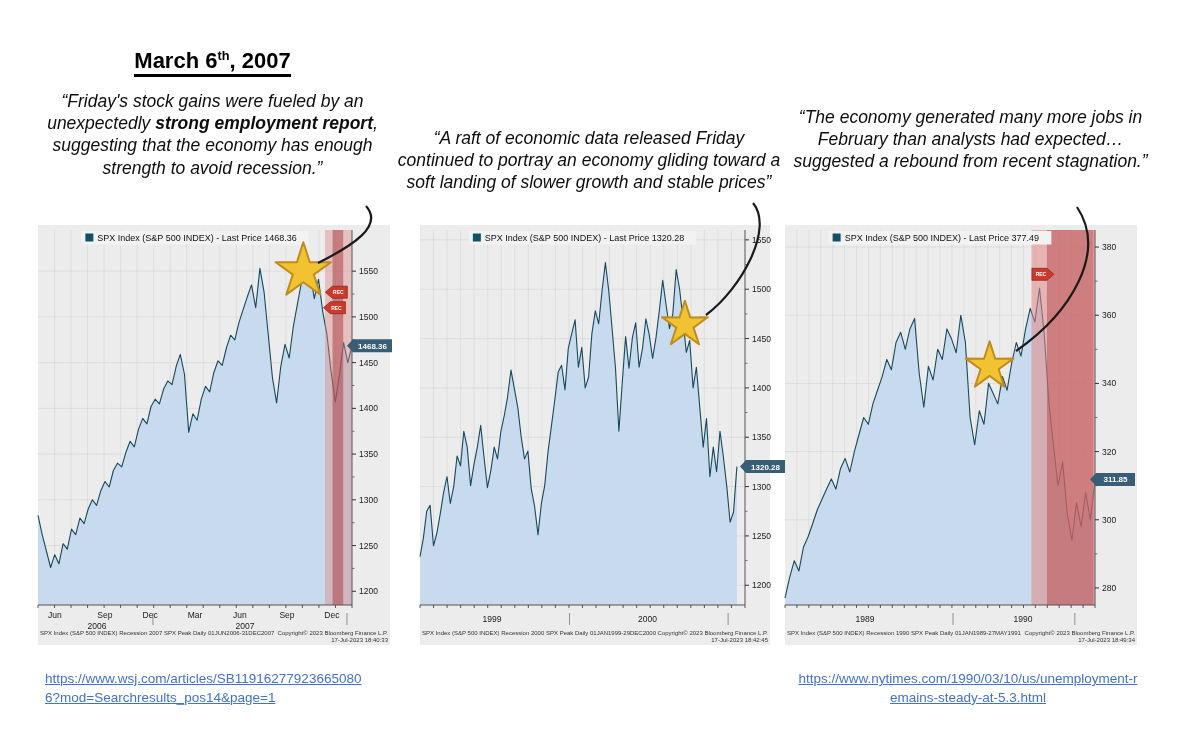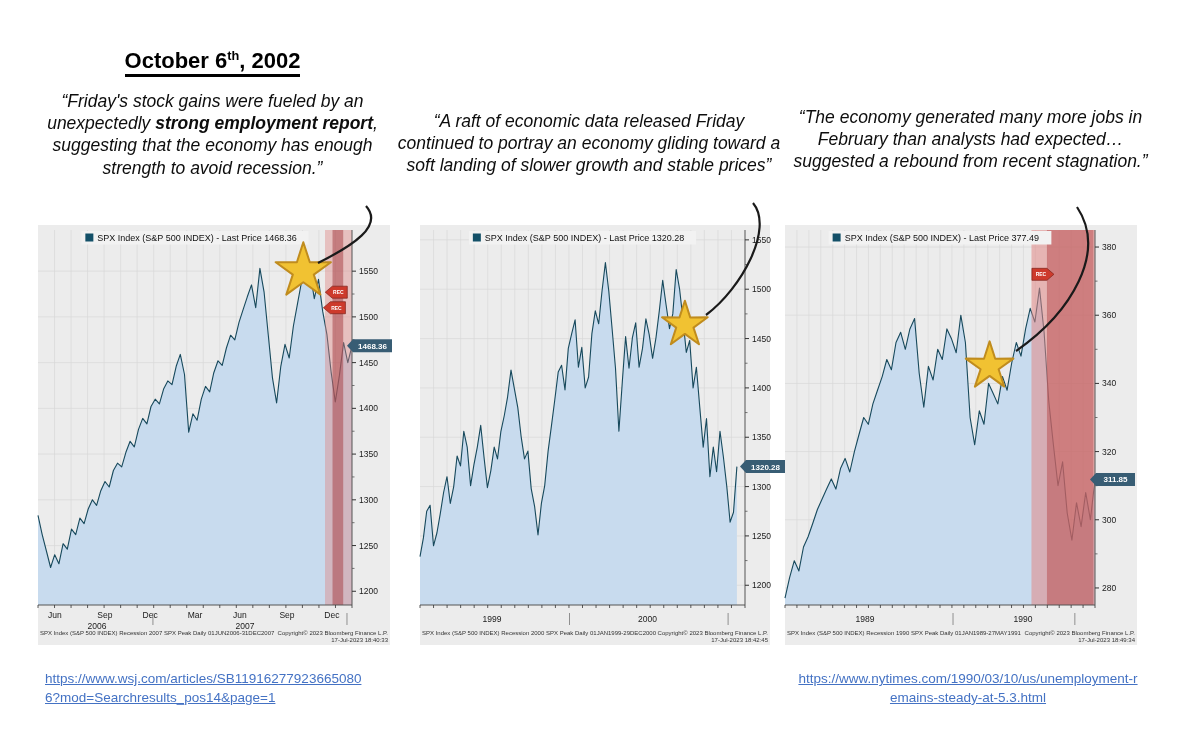--- a/index.html
+++ b/index.html
@@ -10,40 +10,40 @@
   .c1{left:30px;width:365px;}
   .c2{left:403px;width:372px;}
   .c3{left:780px;width:375px;}
   .title{position:absolute;top:48px;left:0;right:0;text-align:center;
          font-size:22px;font-weight:bold;color:#000;margin:0;}
   .title .tline{border-bottom:3px solid #000;padding-bottom:1px;}
   .title sup{font-size:58%;}
   .quote{position:absolute;left:0;right:0;text-align:center;font-style:italic;
          font-size:17.5px;line-height:1.27;color:#0d0d0d;margin:0;}
   .c1 .quote{top:90px;left:12px;right:12px;}
-  .c2 .quote{top:110px;left:-6px;right:-6px;}
+  .c2 .quote{top:127px;left:-6px;right:-6px;}
   .c3 .quote{top:106px;left:8px;right:2px;}
   .quote b{font-weight:bold;}
   .chart{position:absolute;top:225px;}
   .c1 .chart{left:8px;}
   .c2 .chart{left:17px;}
   .c3 .chart{left:5px;}
   .url{position:absolute;top:654px;display:block;font-size:13.5px;
        color:#4472c4;text-decoration:underline;word-break:break-all;line-height:1.4;margin-top:16px;}
   .c1 .url{left:15px;width:330px;}
   .c2 .url{left:29px;width:322px;}
   .c3 .url{left:18px;width:340px;text-align:center;}
   #callouts{position:absolute;left:0;top:0;width:1179px;height:743px;
             pointer-events:none;z-index:50;}
 </style>
 </head>
 <body>
 
 <div class="col c1">
-  <h2 class="title"><span class="tline"><span>October 6</span><sup>th</sup><span>, 2002</span></span></h2>
+  <h2 class="title"><span class="tline"><span>March 6</span><sup>th</sup><span>, 2007</span></span></h2>
   <p class="quote" id="quote-0"><span>“Friday's stock gains were fueled by an unexpectedly </span><b>strong employment report</b><span>, suggesting that the economy has enough strength to avoid recession.”</span></p>
   <div class="chart" id="chart-0"><svg width="352" height="420">
         <rect x="0" y="0" width="352" height="420" fill="#ececec"></rect>
         <line x1="16.526315789473685" y1="5" x2="16.526315789473685" y2="380" stroke="#d9d9d9" stroke-width="0.7"></line>
         <line x1="33.05263157894737" y1="5" x2="33.05263157894737" y2="380" stroke="#d9d9d9" stroke-width="0.7"></line>
         <line x1="49.57894736842105" y1="5" x2="49.57894736842105" y2="380" stroke="#d9d9d9" stroke-width="0.7"></line>
         <line x1="66.10526315789474" y1="5" x2="66.10526315789474" y2="380" stroke="#d9d9d9" stroke-width="0.7"></line>
         <line x1="82.63157894736841" y1="5" x2="82.63157894736841" y2="380" stroke="#d9d9d9" stroke-width="0.7"></line>
         <line x1="99.1578947368421" y1="5" x2="99.1578947368421" y2="380" stroke="#d9d9d9" stroke-width="0.7"></line>
         <line x1="115.68421052631578" y1="5" x2="115.68421052631578" y2="380" stroke="#d9d9d9" stroke-width="0.7"></line>

